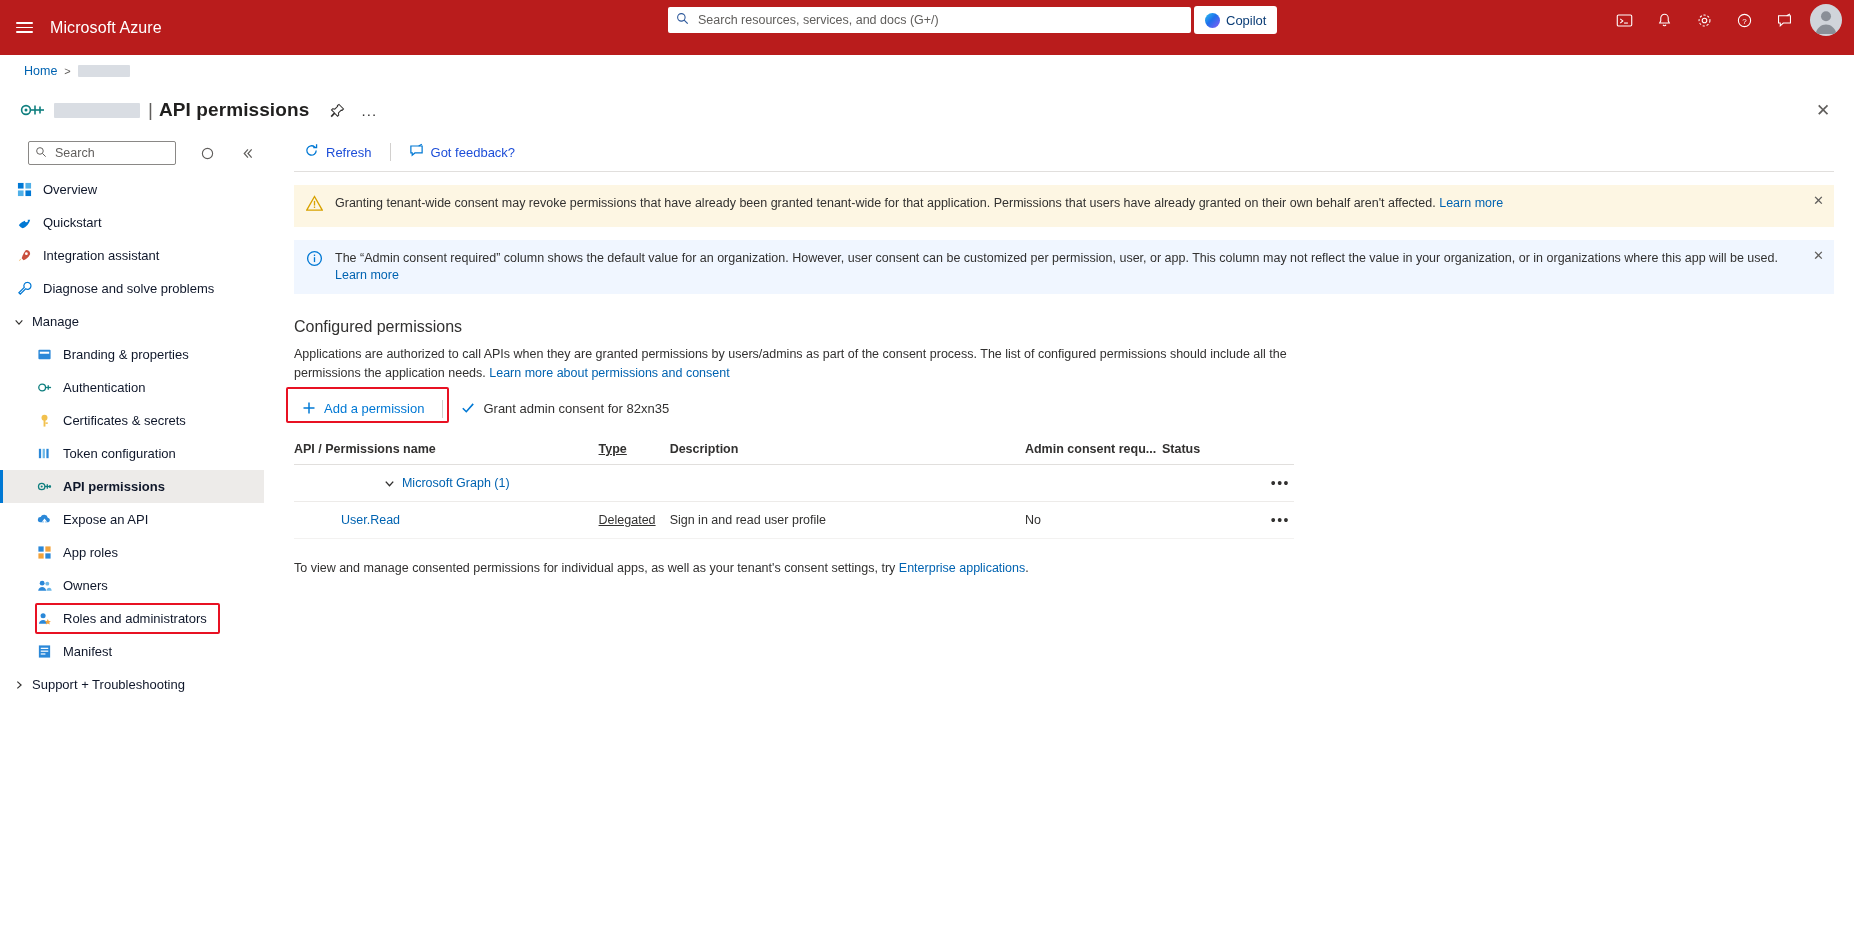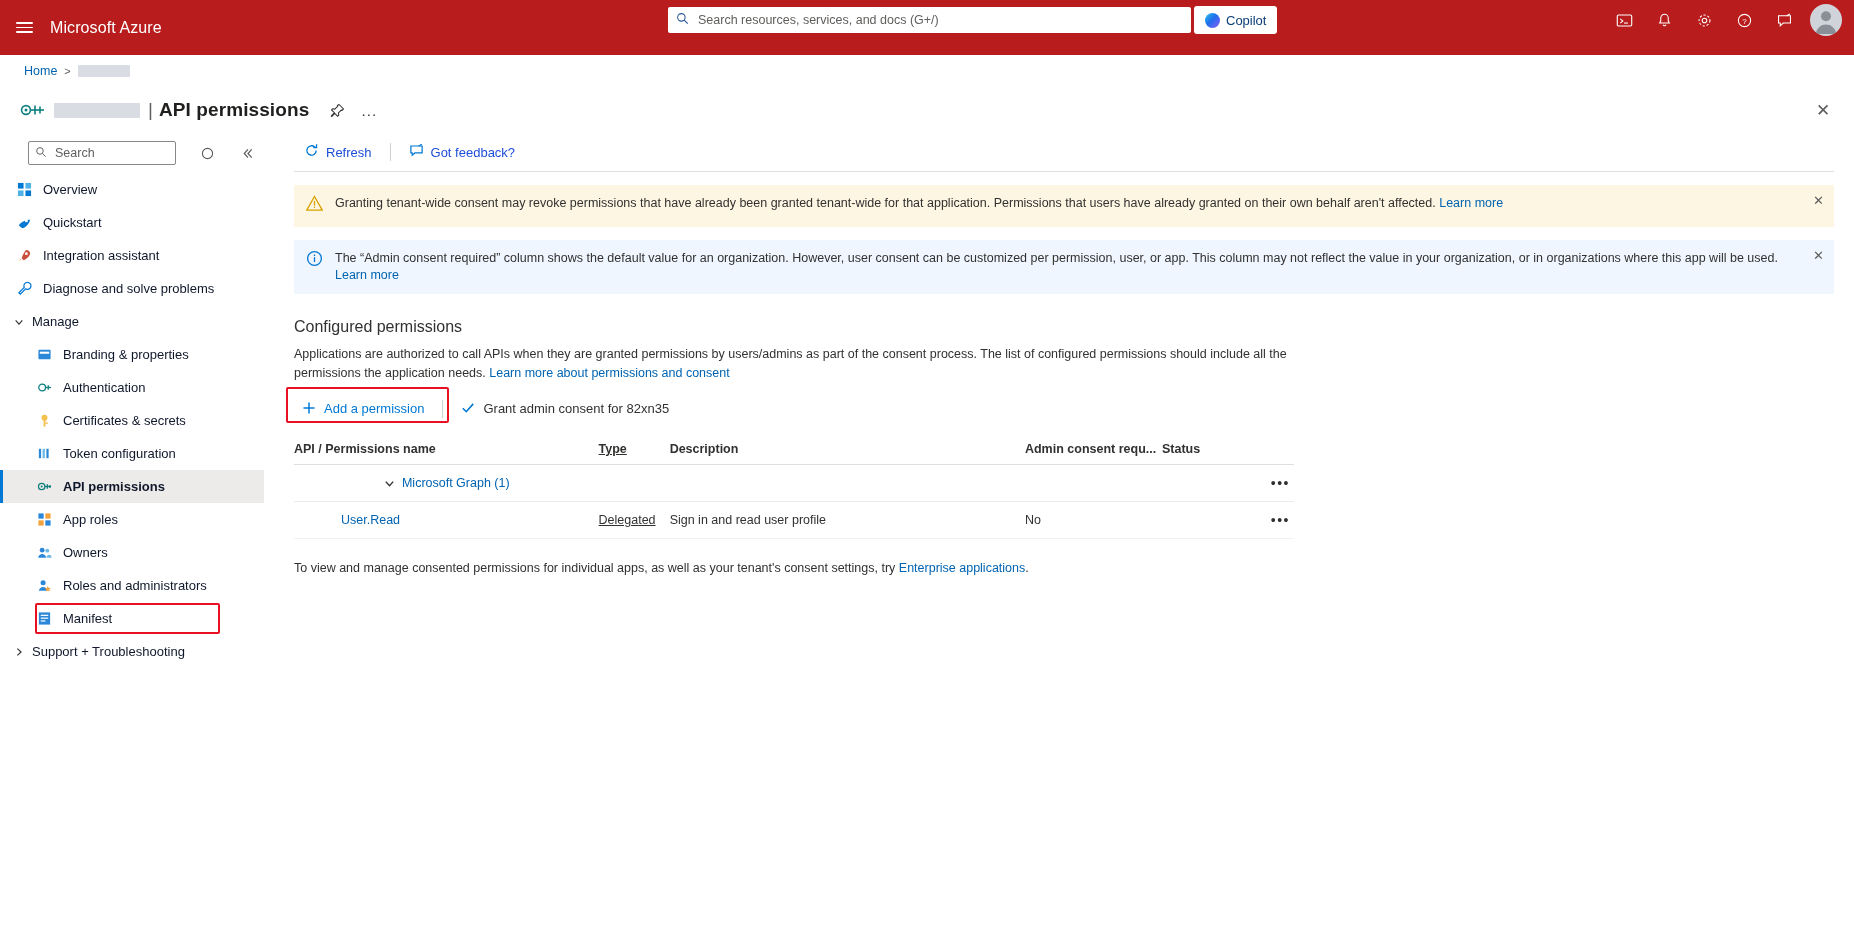--- a/index.html
+++ b/index.html
@@ -639,20 +639,29 @@
             <circle cx="5" cy="8" r="3.4" fill="none" stroke="#0f7f7f" stroke-width="1.4"></circle>
             <circle cx="5" cy="8" r="1.1" fill="#0f7f7f"></circle>
             <line x1="8.4" y1="8" x2="15" y2="8" stroke="#0f7f7f" stroke-width="1.4"></line>
             <line x1="11" y1="5.5" x2="11" y2="10.5" stroke="#0f7f7f" stroke-width="1.4"></line>
             <line x1="13.8" y1="6.3" x2="13.8" y2="9.7" stroke="#0f7f7f" stroke-width="1.4"></line>
           </svg>
       </span>
       <span>API permissions</span>
     </div>
 
+    <div class="navitem indent">
+      <span class="ni-icon">
+        <svg width="15" height="15" viewBox="0 0 16 16">
+            <path d="M3.5 11a2.8 2.8 0 0 1 .4-5.6A4 4 0 0 1 11.5 6a2.6 2.6 0 0 1 .6 5z" fill="#2b88d8"></path>
+            <path d="M8 8v5M6 10.5L8 8l2 2.5" stroke="#fff" stroke-width="1.2" fill="none"></path>
+          </svg>
+      </span>
+      <span>Expose an API</span>
+    </div>
 
     <div class="navitem indent">
       <span class="ni-icon">
         <svg width="15" height="15" viewBox="0 0 16 16">
             <rect x="1.5" y="1.5" width="5.6" height="5.6" fill="#2b88d8"></rect>
             <rect x="8.9" y="1.5" width="5.6" height="5.6" fill="#f2a33c"></rect>
             <rect x="1.5" y="8.9" width="5.6" height="5.6" fill="#f2a33c"></rect>
             <rect x="8.9" y="8.9" width="5.6" height="5.6" fill="#2b88d8"></rect>
           </svg>
       </span>

